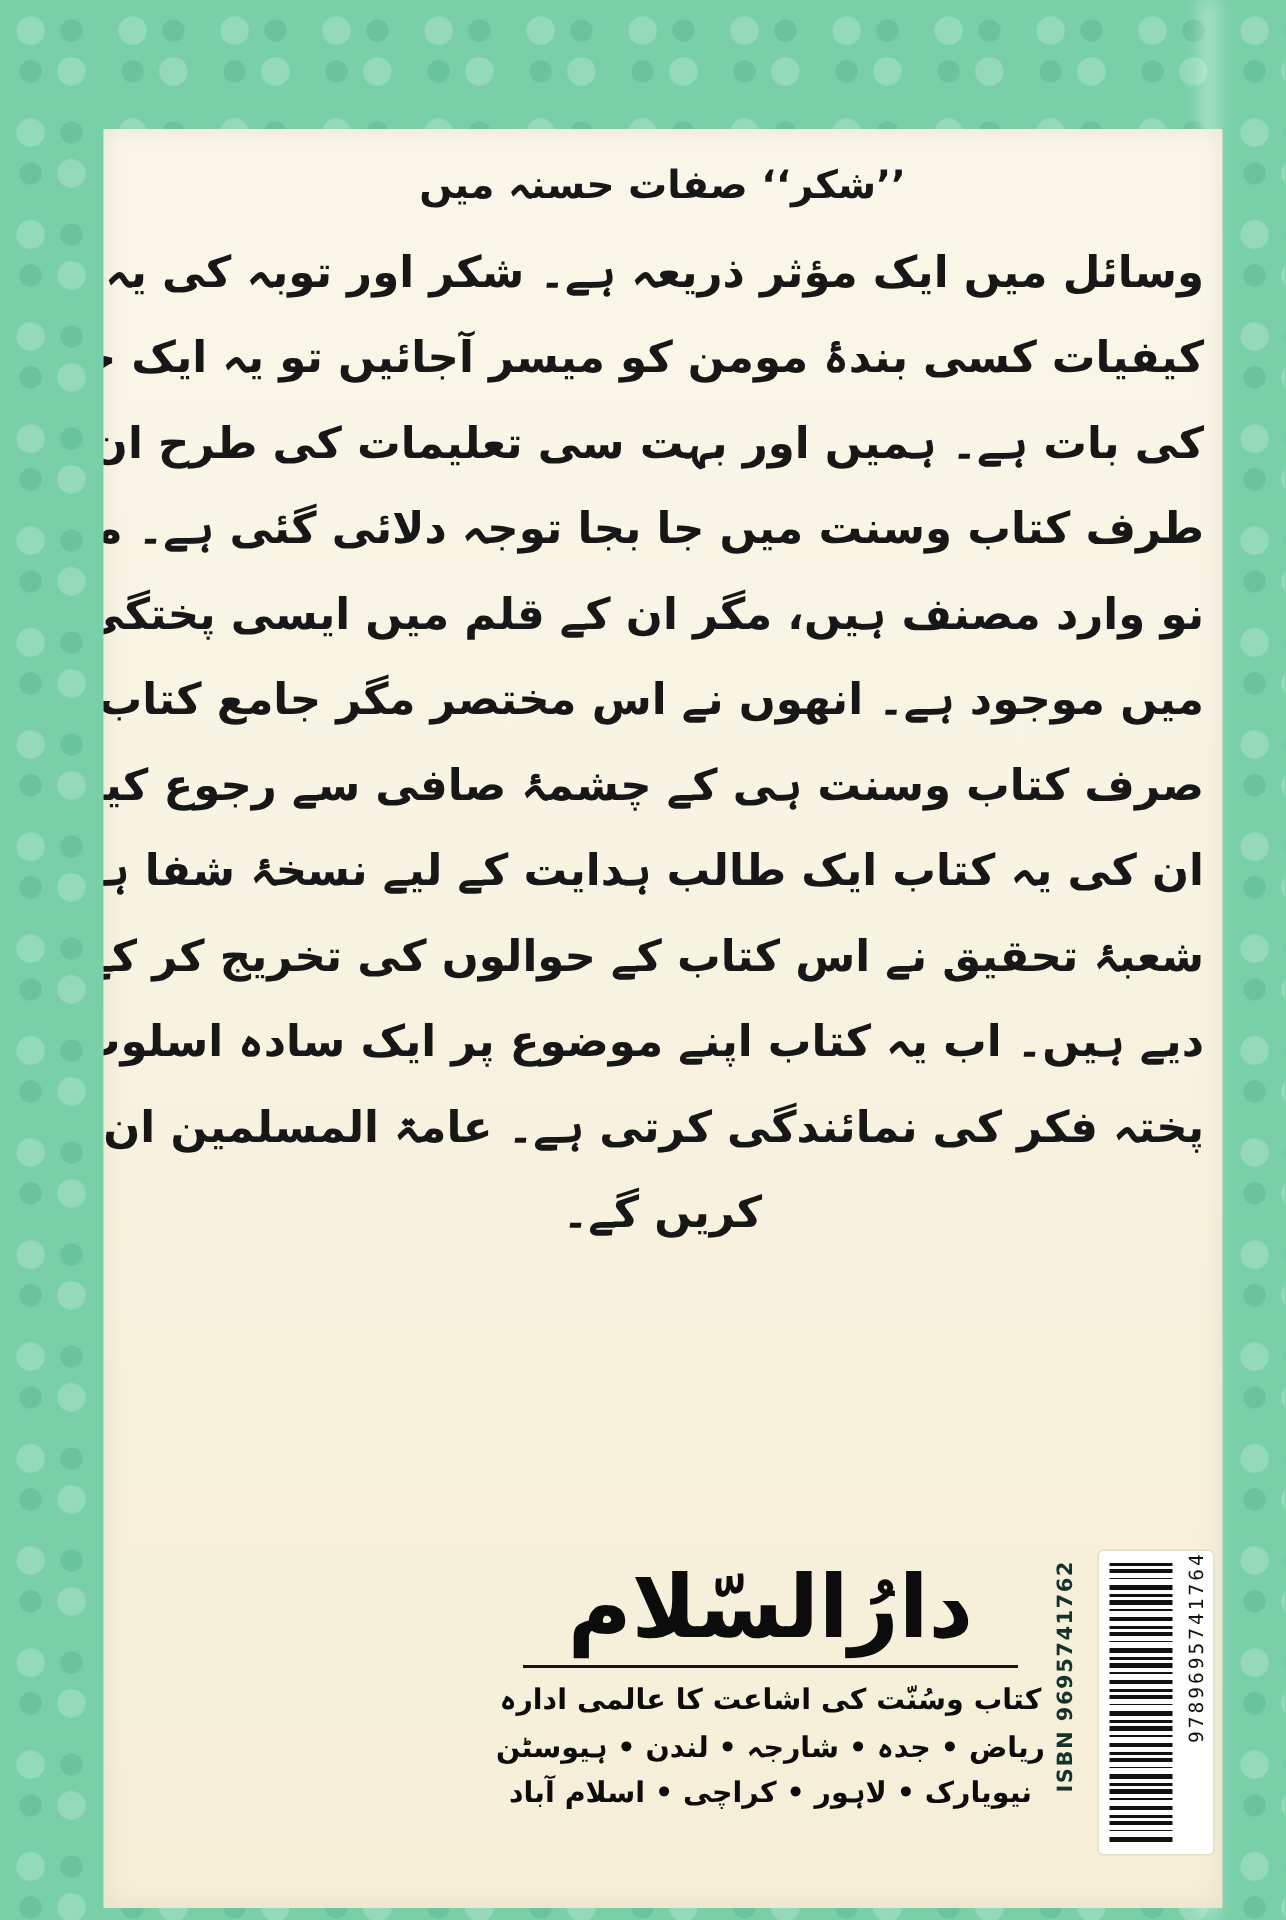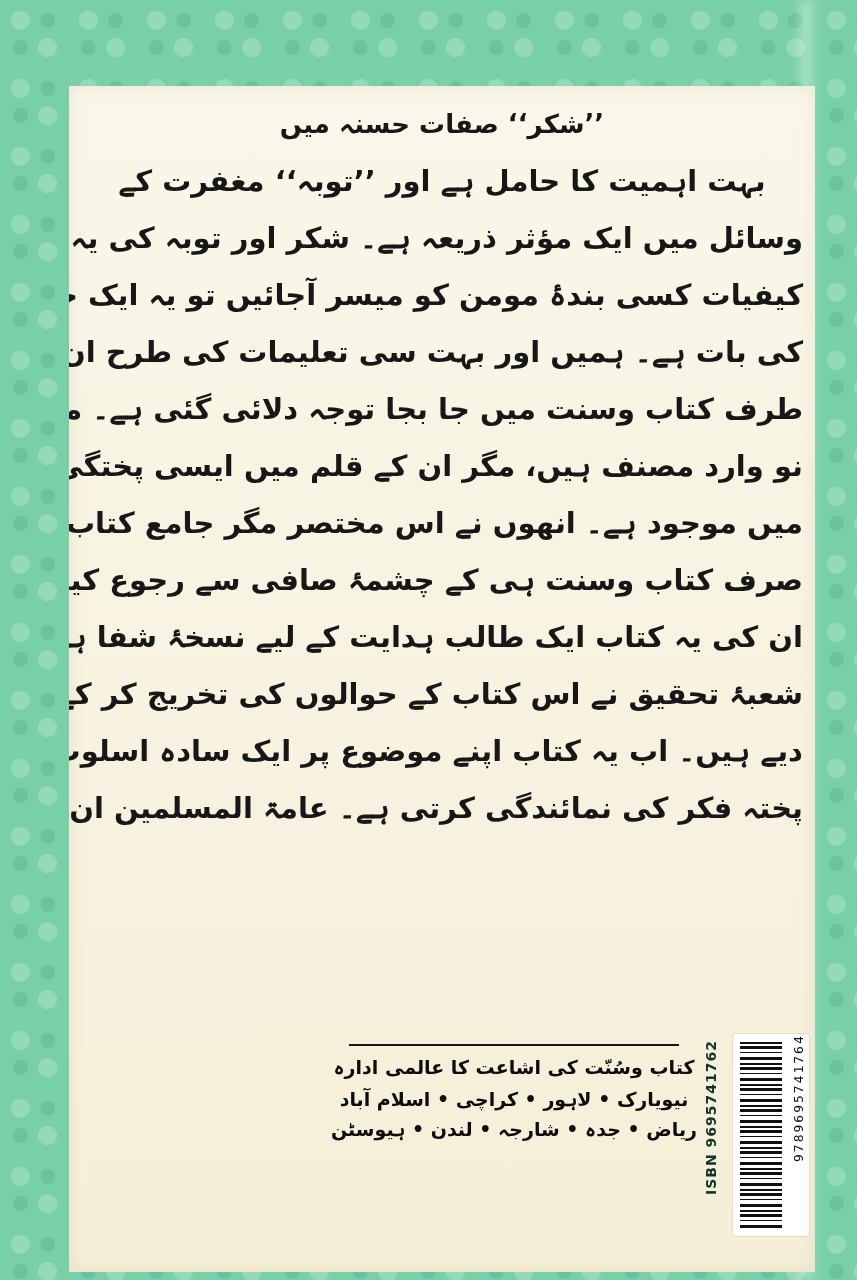--- a/index.html
+++ b/index.html
@@ -82,39 +82,40 @@
 </style>
 </head>
 <body>
 
 <div class="frame"></div>
 
 <div class="panel">
 
   <div class="blurb">
     <p class="first">’’شکر‘‘ صفات حسنہ میں</p>
-    <p>بہت اہمیت کا حامل ہے اور ’’توبہ‘‘ مغفرت کے</p>
     <p>وسائل میں ایک مؤثر ذریعہ ہے۔ شکر اور توبہ کی یہ دونوں</p>
     <p>کیفیات کسی بندۂ مومن کو میسر آجائیں تو یہ ایک خوش نصیبی اور سعادت</p>
     <p>کی بات ہے۔ ہمیں اور بہت سی تعلیمات کی طرح ان دو بنیادی اوامر کی</p>
     <p>طرف کتاب وسنت میں جا بجا توجہ دلائی گئی ہے۔ محترم بشیر احمد لودھی ایک</p>
     <p>نو وارد مصنف ہیں، مگر ان کے قلم میں ایسی پختگی ہے جس کا تقاضا کتاب وسنت</p>
     <p>میں موجود ہے۔ انھوں نے اس مختصر مگر جامع کتاب کے ہر باب میں صرف اور</p>
     <p>صرف کتاب وسنت ہی کے چشمۂ صافی سے رجوع کیا ہے، جس کے باعث</p>
     <p>ان کی یہ کتاب ایک طالب ہدایت کے لیے نسخۂ شفا ہے۔ دارالسلام کے</p>
     <p>شعبۂ تحقیق نے اس کتاب کے حوالوں کی تخریج کر کے اسے چار چاند لگا</p>
     <p>دیے ہیں۔ اب یہ کتاب اپنے موضوع پر ایک سادہ اسلوب اور</p>
     <p>پختہ فکر کی نمائندگی کرتی ہے۔ عامۃ المسلمین ان شاءاللہ اس</p>
+    <p>کریں گے۔</p>
   </div>
 
   <div class="pub">
+    <div class="pub-logo">دارُالسّلام</div>
     <div class="pub-rule"></div>
     <div class="pub-tagline">کتاب وسُنّت کی اشاعت کا عالمی ادارہ</div>
+    <div class="pub-cities">ریاض • جدہ • شارجہ • لندن • ہیوسٹن</div>
     <div class="pub-cities">نیویارک • لاہور • کراچی • اسلام آباد</div>
-    <div class="pub-cities">ریاض • جدہ • شارجہ • لندن • ہیوسٹن</div>
   </div>
 
   <div class="isbn-area">
     <div class="isbn-label">ISBN 9695741762</div>
     <div class="barcode">
       <div class="barcode-bars"></div>
       <div class="barcode-number">9789695741764</div>
     </div>
   </div>
 

